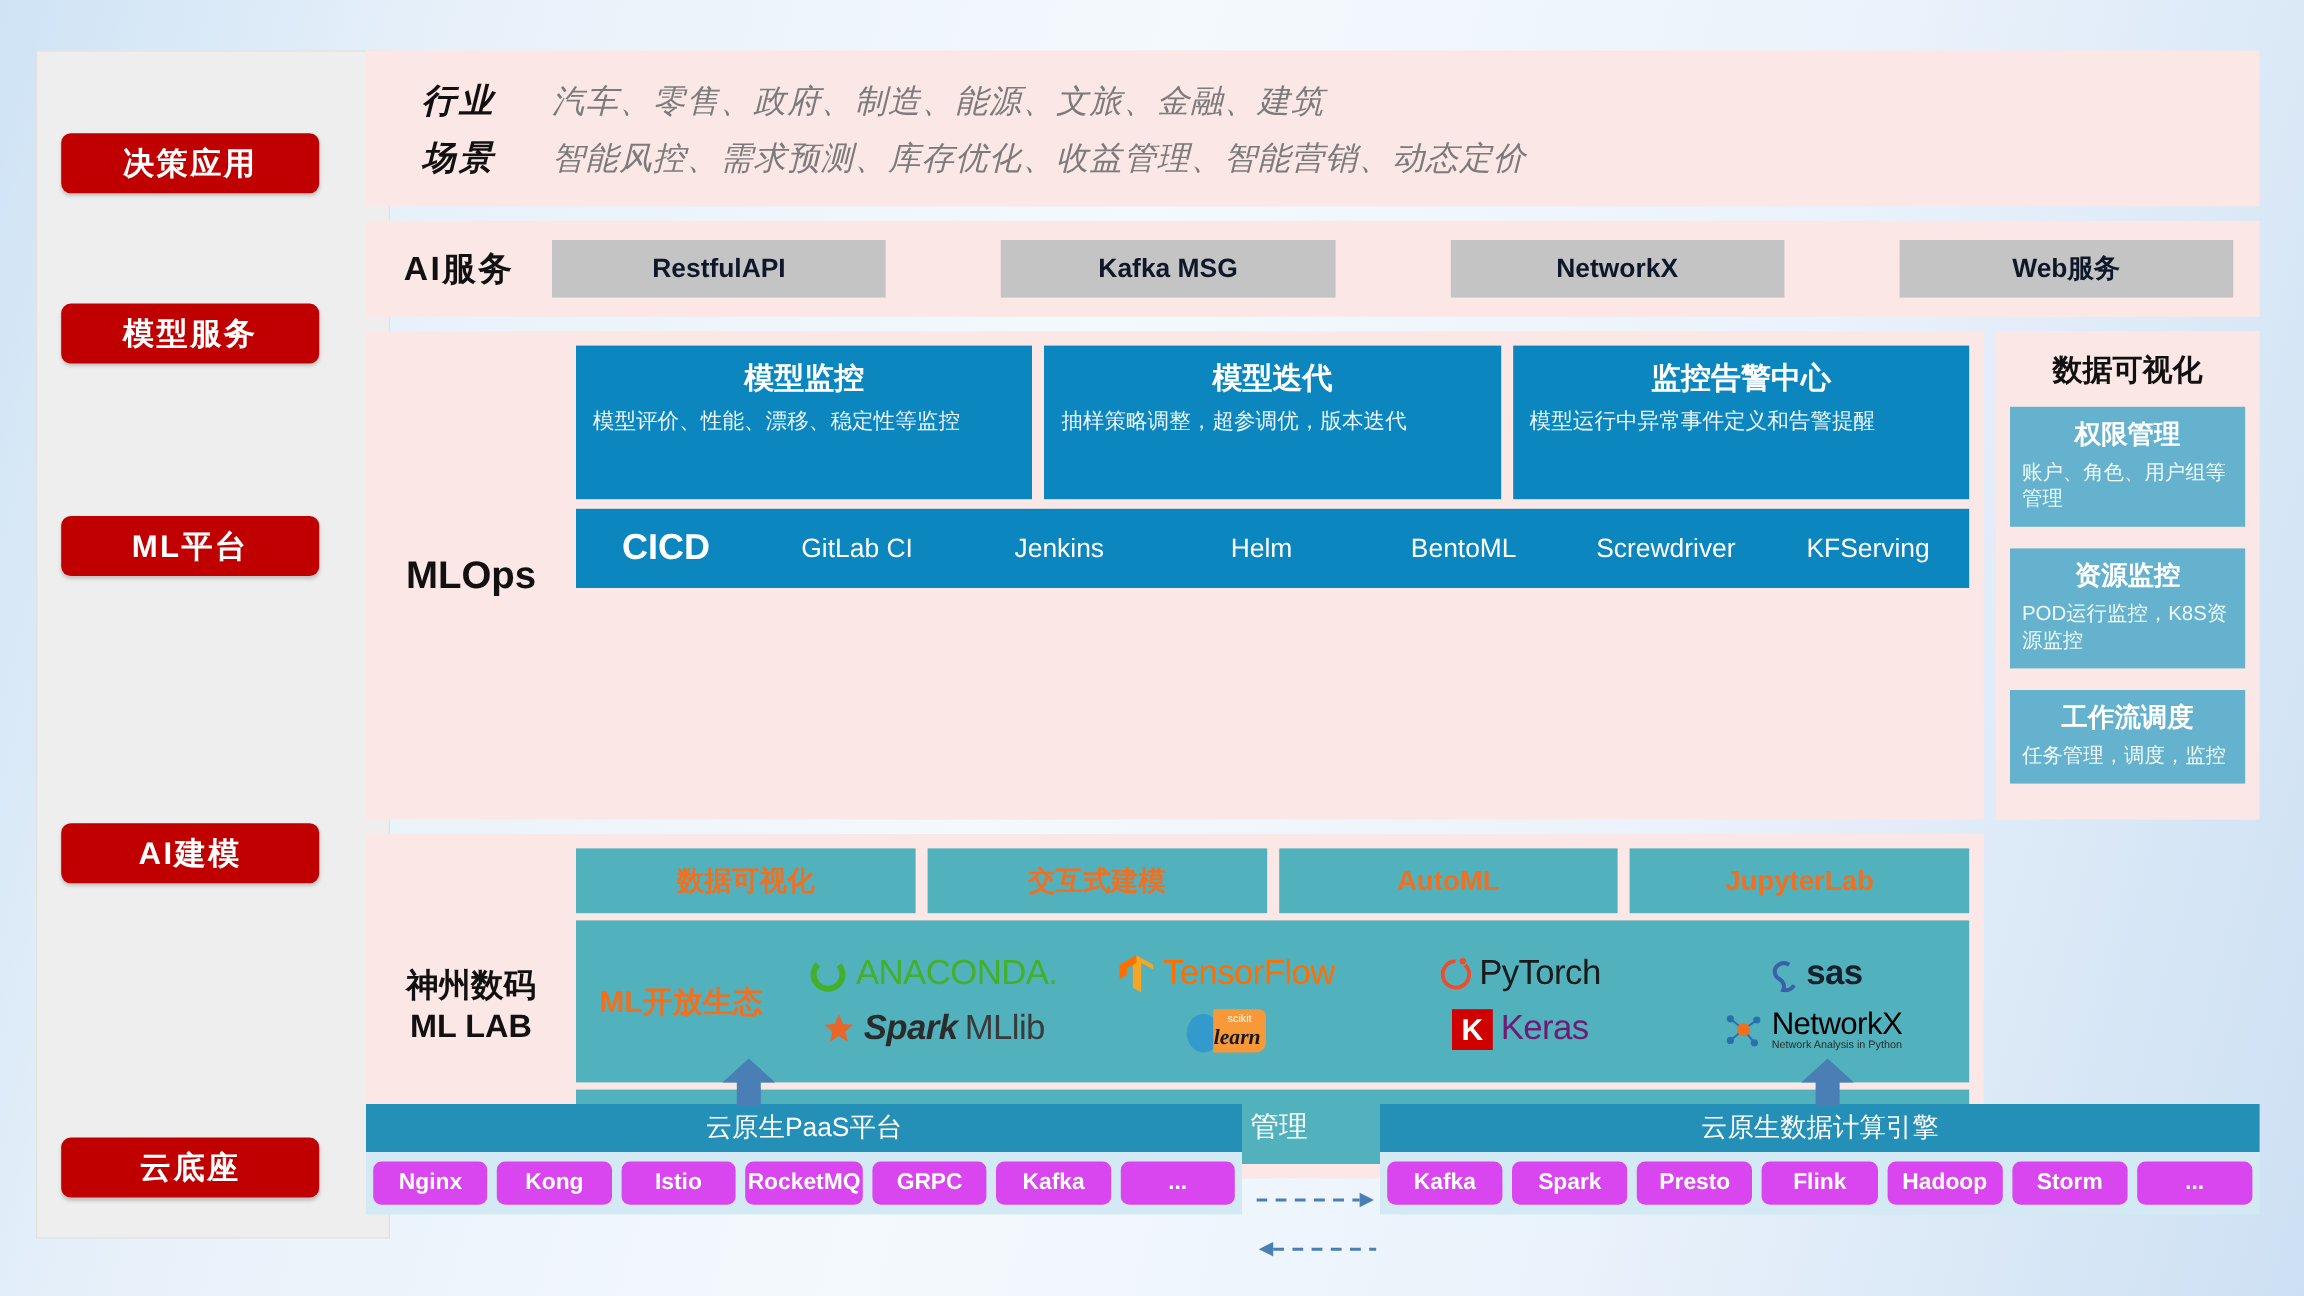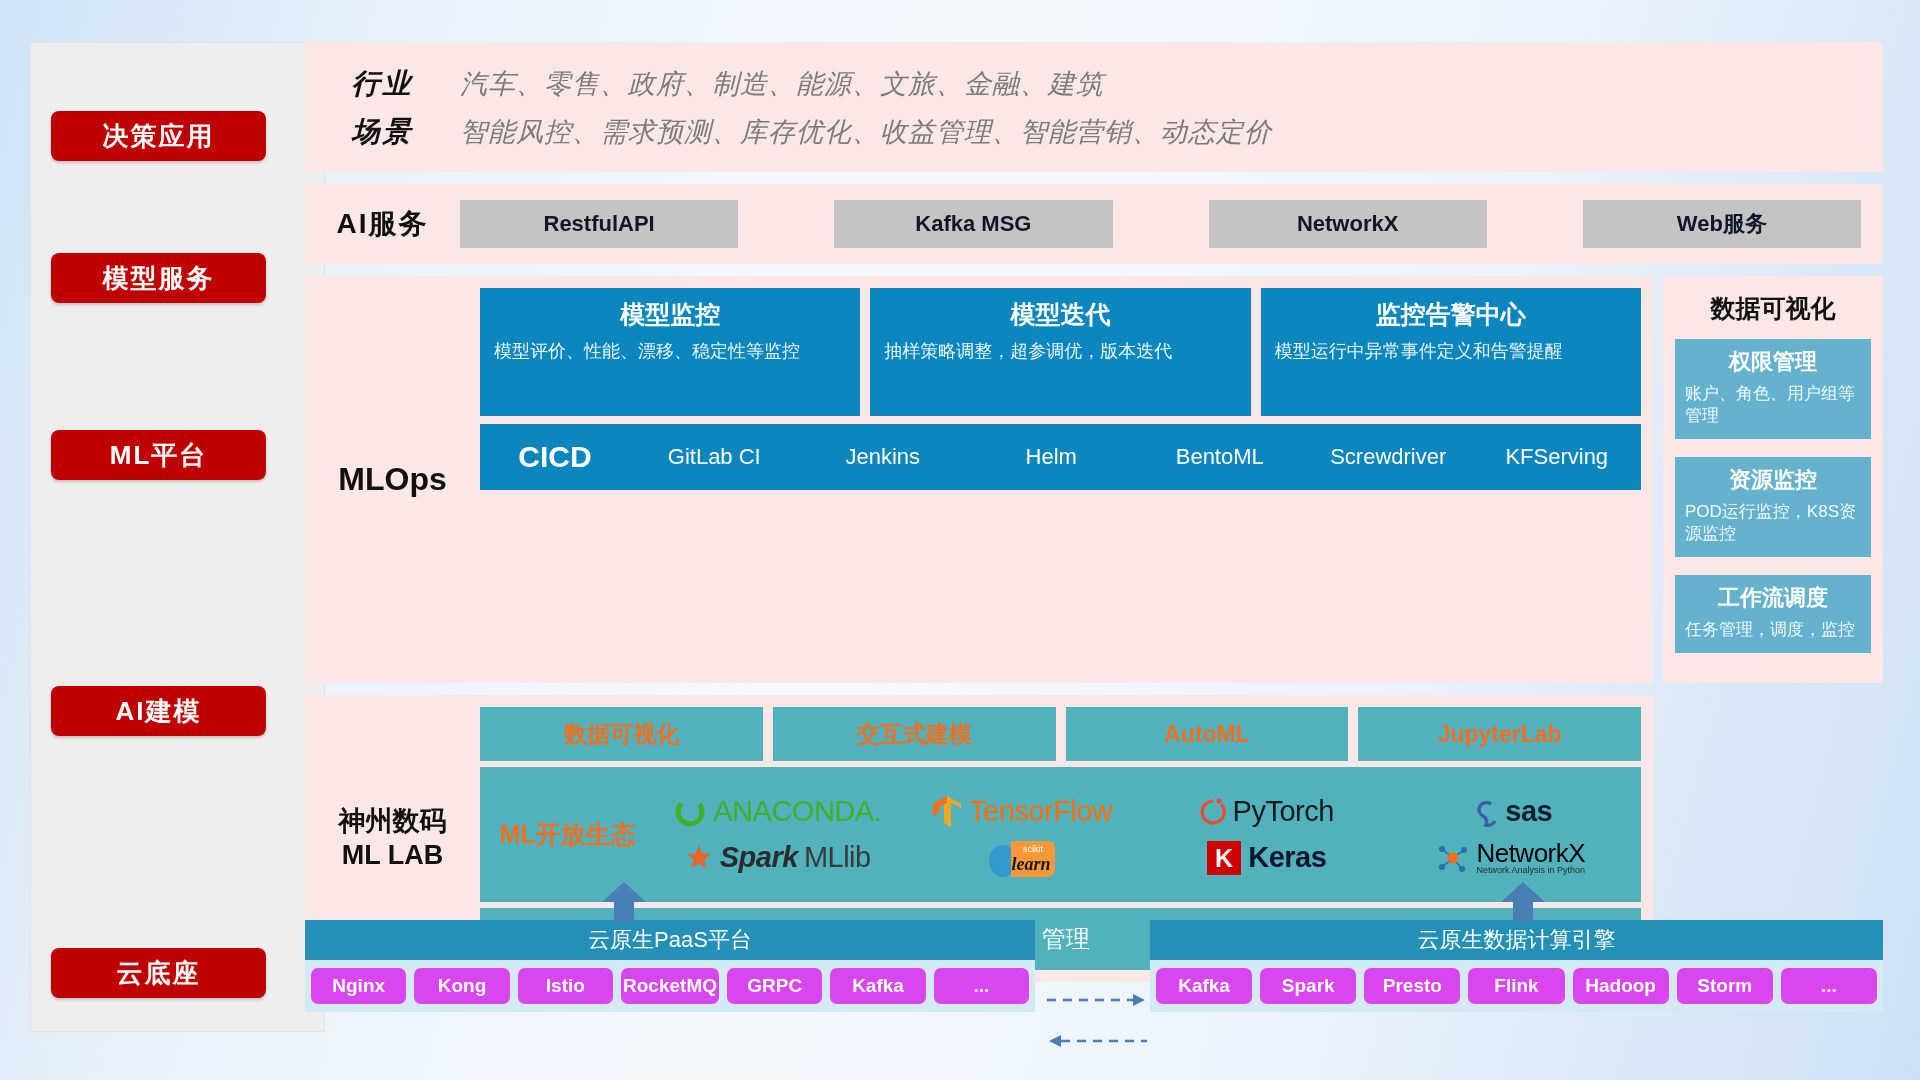--- a/index.html
+++ b/index.html
@@ -345,21 +345,21 @@
                 <text x="48" y="17" font-size="9" fill="#ffffff" text-anchor="middle" font-family="Liberation Sans, sans-serif">scikit</text>
                 <text x="46" y="35" font-size="18" fill="#1a1a1a" text-anchor="middle" font-style="italic" font-weight="bold" font-family="Liberation Serif, serif">learn</text>
               </svg>
             </div>
 
             <div class="logo">
               <svg width="36" height="36" viewBox="0 0 36 36">
                 <rect x="1" y="1" width="34" height="34" fill="#d00000"></rect>
                 <text x="18" y="27" font-size="25" fill="#ffffff" text-anchor="middle" font-weight="bold" font-family="Liberation Sans, sans-serif">K</text>
               </svg>
-              <span class="logo-text" style="color:#0f172a;font-weight:bold;">Keras</span>
+              <span class="logo-text" style="color:#701a75;">Keras</span>
             </div>
 
             <div class="logo">
               <svg width="34" height="34" viewBox="0 0 34 34">
                 <line x1="6" y1="8" x2="17" y2="17" stroke="#2a6fb0" stroke-width="1.6"></line>
                 <line x1="6" y1="26" x2="17" y2="17" stroke="#2a6fb0" stroke-width="1.6"></line>
                 <line x1="28" y1="9" x2="17" y2="17" stroke="#2a6fb0" stroke-width="1.6"></line>
                 <line x1="26" y1="28" x2="17" y2="17" stroke="#2a6fb0" stroke-width="1.6"></line>
                 <circle cx="17" cy="17" r="5.5" fill="#f07020"></circle>
                 <circle cx="6" cy="8" r="3" fill="#2a6fb0"></circle>

